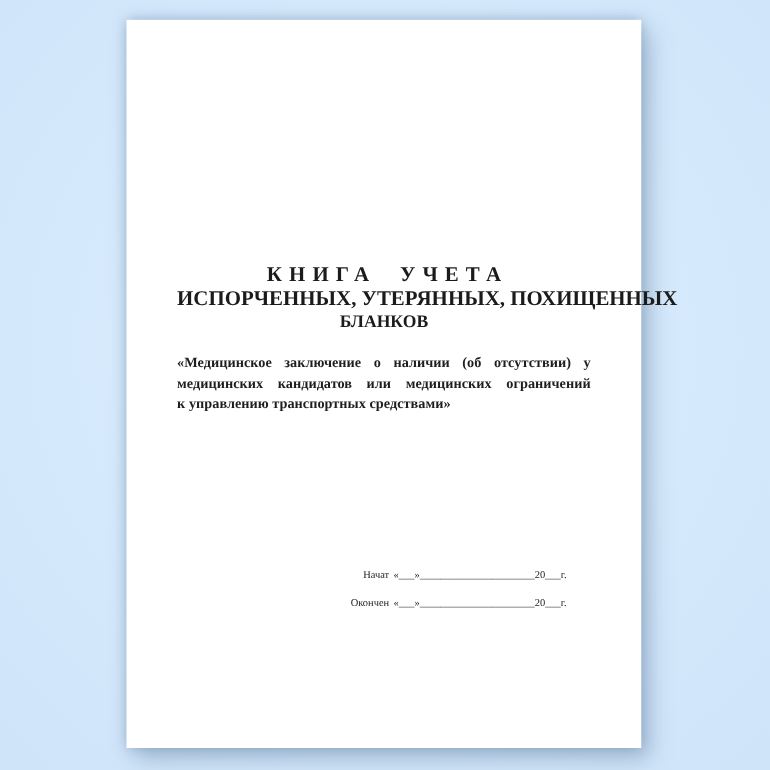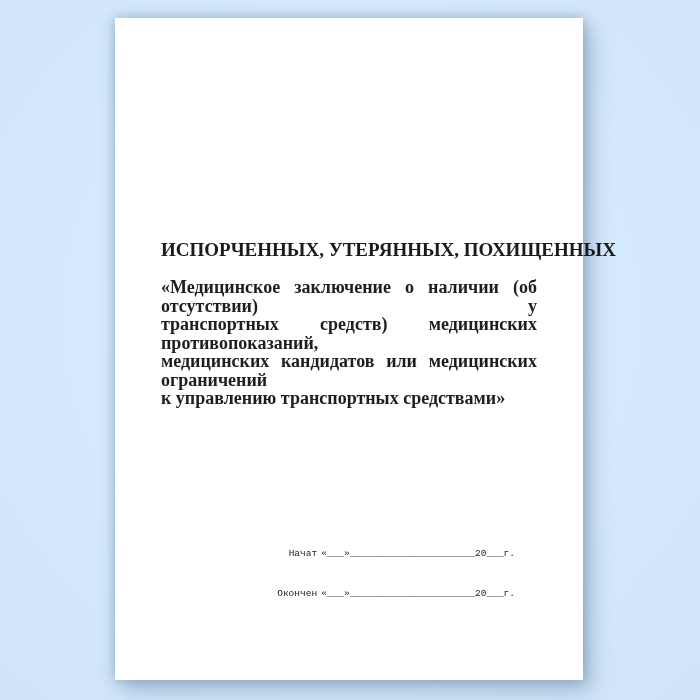--- a/index.html
+++ b/index.html
@@ -37,51 +37,52 @@
     line-height: 21px;
     white-space: nowrap;
   }
   .t3 {
     font-size: 16px;
     line-height: 21px;
   }
   .para {
     margin-top: 18px;
     font-weight: 700;
-    font-size: 18px;
+    font-size: 13px;
     line-height: 18.5px;
     color: #1e1e1e;
   }
   .pline.just {
     text-align: justify;
     text-align-last: justify;
   }
   .fields {
     margin-top: 140px;
     text-align: right;
     padding-right: 22px;
     font-size: 9.5px;
     color: #222222;
   }
-  .frow { line-height: 12px; white-space: nowrap; font-family: Liberation Mono, monospace; }
-  .frow + .frow { margin-top: 28px; }
+  .frow { line-height: 12px; white-space: nowrap; }
+  .frow + .frow { margin-top: 14px; }
   .flabel { margin-right: 4px; }
 </style>
 </head>
 <body>
 
 <div class="paper">
 
   <div class="title-block">
+    <div class="t1">КНИГА УЧЕТА</div>
     <div class="t2">ИСПОРЧЕННЫХ, УТЕРЯННЫХ, ПОХИЩЕННЫХ</div>
+    <div class="t3">БЛАНКОВ</div>
   </div>
 
   <div class="para">
     <div class="pline just">«Медицинское заключение о наличии (об отсутствии) у</div>
-    <div class="pline just">транспортных средств) медицинских противопоказаний,</div>
     <div class="pline just">медицинских кандидатов или медицинских ограничений</div>
     <div class="pline">к управлению транспортных средствами»</div>
   </div>
 
   <div class="fields">
     <div class="frow">
       <span class="flabel">Начат</span><span>«___»</span><span>______________________</span><span>20</span><span>___</span><span>г.</span>
     </div>
     <div class="frow">
       <span class="flabel">Окончен</span><span>«___»</span><span>______________________</span><span>20</span><span>___</span><span>г.</span>

